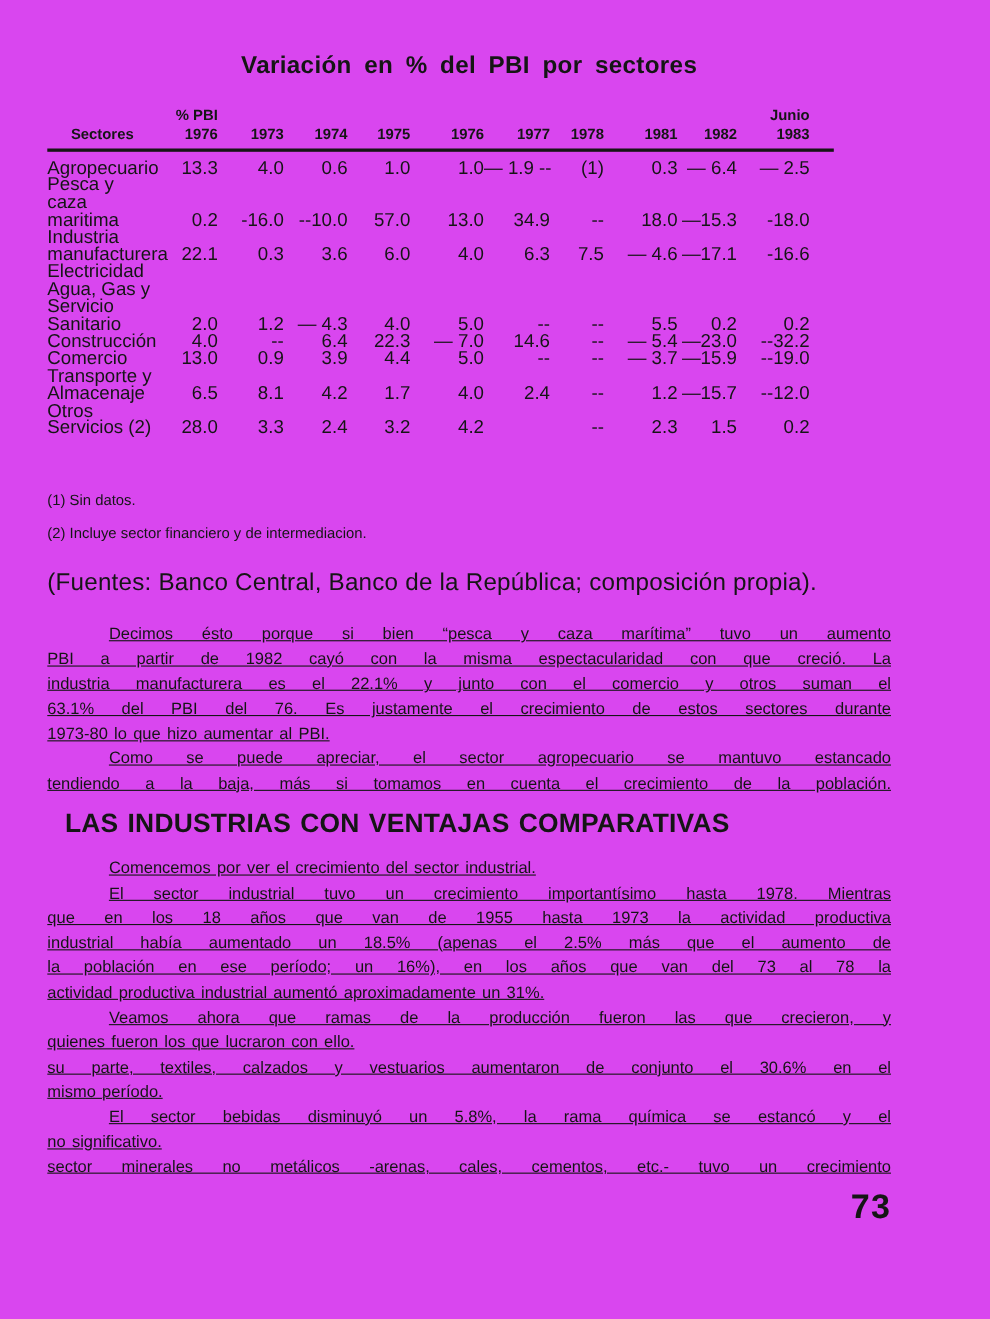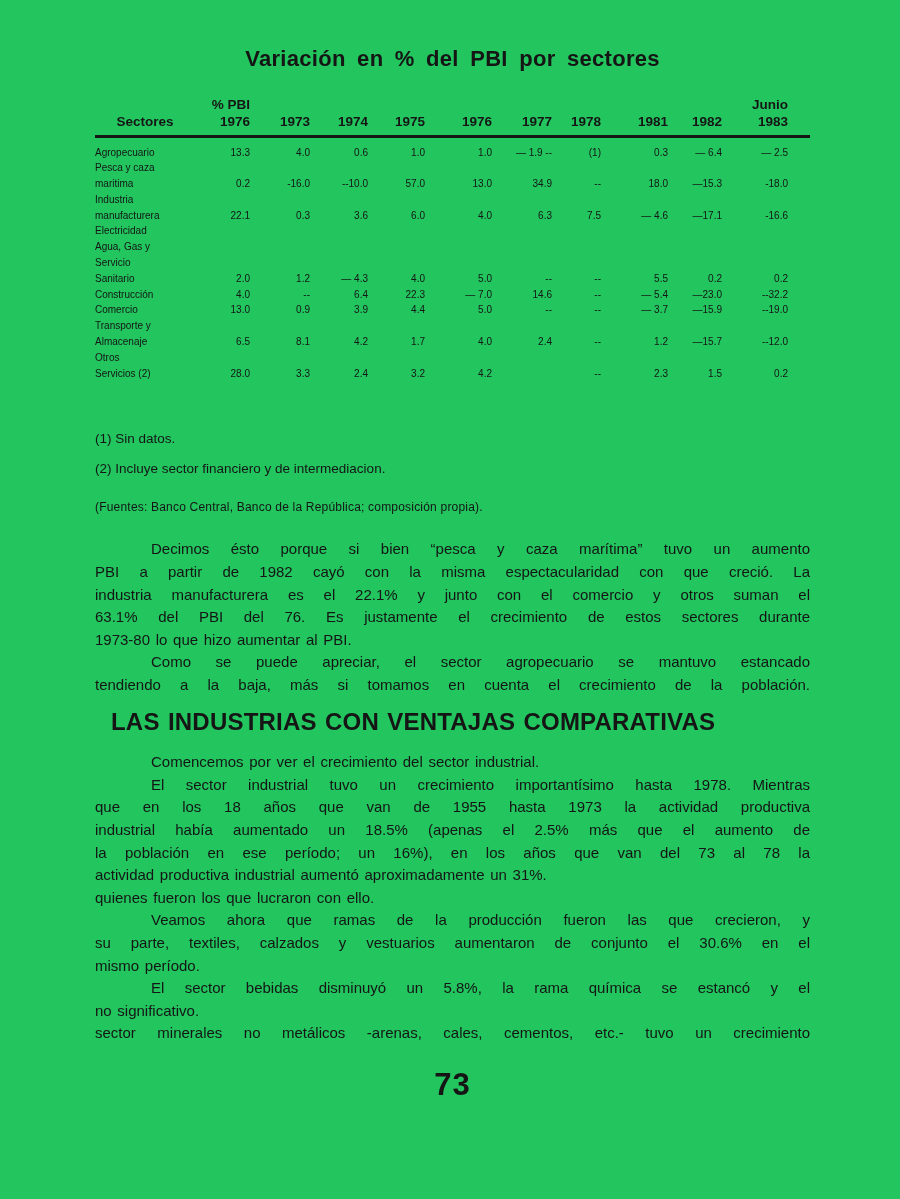--- a/index.html
+++ b/index.html
@@ -1,25 +1,25 @@
 <!DOCTYPE html>
 <html><head>
 <meta charset="utf-8">
 <style>
   html,body{margin:0;padding:0;background:#e8e8e8;}
   .page{
     position:relative;
     width:900px;height:1199px;
     margin:0 auto;
-    background:#22c55e;
+    background:#d946ef;
     color:#151515;
     font-family:"Liberation Sans","DejaVu Sans",sans-serif;
     overflow:hidden;
     box-sizing:border-box;
-    padding:46px 90px 0 95px;
+    padding:46px 90px 0 43px;
   }
   
   .doc-title{
     text-align:center;
     font-size:22px;
     font-weight:900;
     letter-spacing:.3px;
     word-spacing:5px;
     margin:0 0 24px 0;
   }
@@ -31,45 +31,45 @@
     align-items:end;
   }
   .thead{font-weight:900;font-size:13.5px;line-height:17px;}
   .thead .hcol{text-align:right;}
   .thead .hsect{text-align:center;}
   .thead .htop{display:block;}
   .rule{
     width:715px;height:2.5px;background:#151515;
     margin-top:5px;
   }
-  .tbody{margin-top:7px;font-size:10px;line-height:15.8px;}
+  .tbody{margin-top:7px;font-size:17px;line-height:15.8px;}
   .trow .tlabel{white-space:pre-line;text-align:left;}
   .trow .tval{text-align:right;white-space:nowrap;}
   
   .footnotes{margin-top:50px;font-size:13.5px;}
   .footnote{margin-bottom:15px;}
-  .sources{font-size:12px;margin-top:24px;letter-spacing:.2px;}
+  .sources{font-size:22px;margin-top:24px;letter-spacing:.2px;}
   
   .bodytext{margin-top:24px;font-size:15px;line-height:22.6px;word-spacing:1.5px;}
   .para{margin:0;}
-  .line{text-align:justify;text-align-last:justify;}
+  .line{text-align:justify;text-align-last:justify;text-decoration:underline;}
   .line.last{text-align-last:left;}
   .line.indent{padding-left:56px;}
   .sec-heading{
     font-size:24px;
     font-weight:900;
     letter-spacing:.2px;
     margin:14px 0 18px 16px;
   }
   
   .pageno{
-    text-align:center;
+    text-align:right;
     font-size:31px;
     font-weight:700;
-    margin-top:22px;
+    margin-top:6px;
     letter-spacing:1px;
   }
 </style>
 </head>
 <body>
 
 <div class="page">
 
   <h1 class="doc-title">Variación en % del PBI por sectores</h1>
 
@@ -229,22 +229,22 @@
           <div class="line last indent">Comencemos por ver el crecimiento del sector industrial.</div>
         </div>
         <div class="para">
           <div class="line indent">El sector industrial tuvo un crecimiento importantísimo hasta 1978. Mientras</div>
           <div class="line">que en los 18 años que van de 1955 hasta 1973 la actividad productiva</div>
           <div class="line">industrial había aumentado un 18.5% (apenas el 2.5% más que el aumento de</div>
           <div class="line">la población en ese período; un 16%), en los años que van del 73 al 78 la</div>
           <div class="line last">actividad productiva industrial aumentó aproximadamente un 31%.</div>
         </div>
         <div class="para">
+          <div class="line indent">Veamos ahora que ramas de la producción fueron las que crecieron, y</div>
           <div class="line last">quienes fueron los que lucraron con ello.</div>
-          <div class="line indent">Veamos ahora que ramas de la producción fueron las que crecieron, y</div>
         </div>
         <div class="para">
           <div class="line">su parte, textiles, calzados y vestuarios aumentaron de conjunto el 30.6% en el</div>
           <div class="line last">mismo período.</div>
         </div>
         <div class="para">
           <div class="line indent">El sector bebidas disminuyó un 5.8%, la rama química se estancó y el</div>
           <div class="line last">no significativo.</div>
           <div class="line">sector minerales no metálicos -arenas, cales, cementos, etc.- tuvo un crecimiento</div>
         </div>

